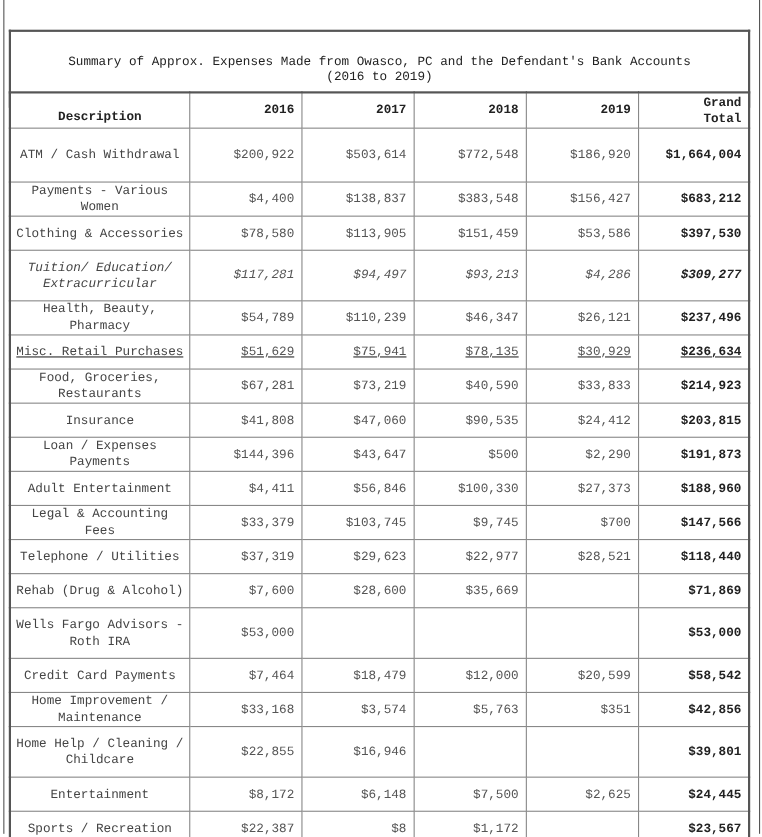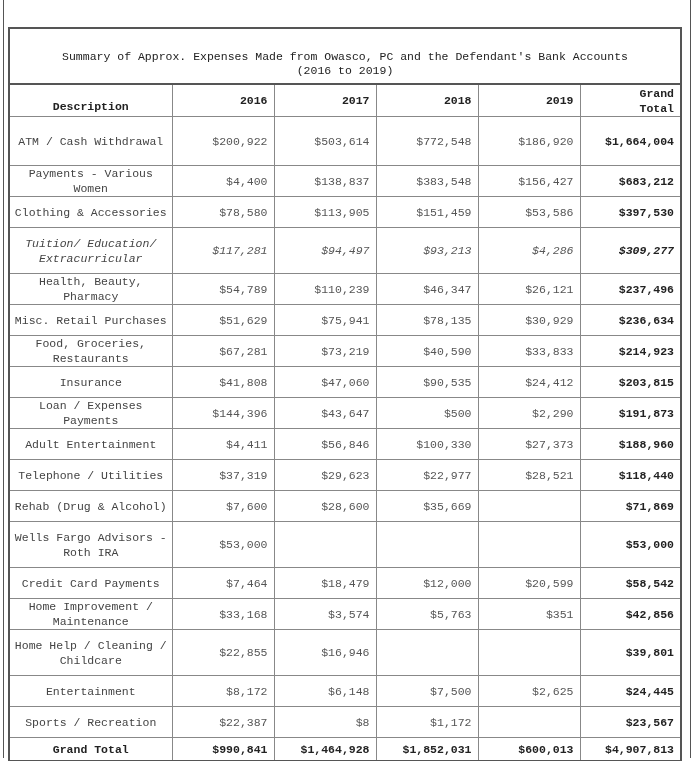--- a/index.html
+++ b/index.html
@@ -95,21 +95,21 @@
         <td class="total">$309,277</td>
       </tr>
       <tr style="height: 31px;">
         <td class="desc">Health, Beauty, Pharmacy</td>
         <td class="num">$54,789</td>
         <td class="num">$110,239</td>
         <td class="num">$46,347</td>
         <td class="num">$26,121</td>
         <td class="total">$237,496</td>
       </tr>
-      <tr style="height: 31px;">
+      <tr style="height: 31px; text-decoration: underline;">
         <td class="desc">Misc. Retail Purchases</td>
         <td class="num">$51,629</td>
         <td class="num">$75,941</td>
         <td class="num">$78,135</td>
         <td class="num">$30,929</td>
         <td class="total">$236,634</td>
       </tr>
       <tr style="height: 31px; margin-top: 25px;">
         <td class="desc">Food, Groceries, Restaurants</td>
         <td class="num">$67,281</td>
@@ -136,20 +136,28 @@
       </tr>
       <tr style="height: 31px;">
         <td class="desc">Adult Entertainment</td>
         <td class="num">$4,411</td>
         <td class="num">$56,846</td>
         <td class="num">$100,330</td>
         <td class="num">$27,373</td>
         <td class="total">$188,960</td>
       </tr>
       <tr style="height: 31px;">
+        <td class="desc">Legal &amp; Accounting Fees</td>
+        <td class="num">$33,379</td>
+        <td class="num">$103,745</td>
+        <td class="num">$9,745</td>
+        <td class="num">$700</td>
+        <td class="total">$147,566</td>
+      </tr>
+      <tr style="height: 31px;">
         <td class="desc">Telephone / Utilities</td>
         <td class="num">$37,319</td>
         <td class="num">$29,623</td>
         <td class="num">$22,977</td>
         <td class="num">$28,521</td>
         <td class="total">$118,440</td>
       </tr>
       <tr style="height: 31px; padding-left: 16px;">
         <td class="desc">Rehab (Drug &amp; Alcohol)</td>
         <td class="num">$7,600</td>

